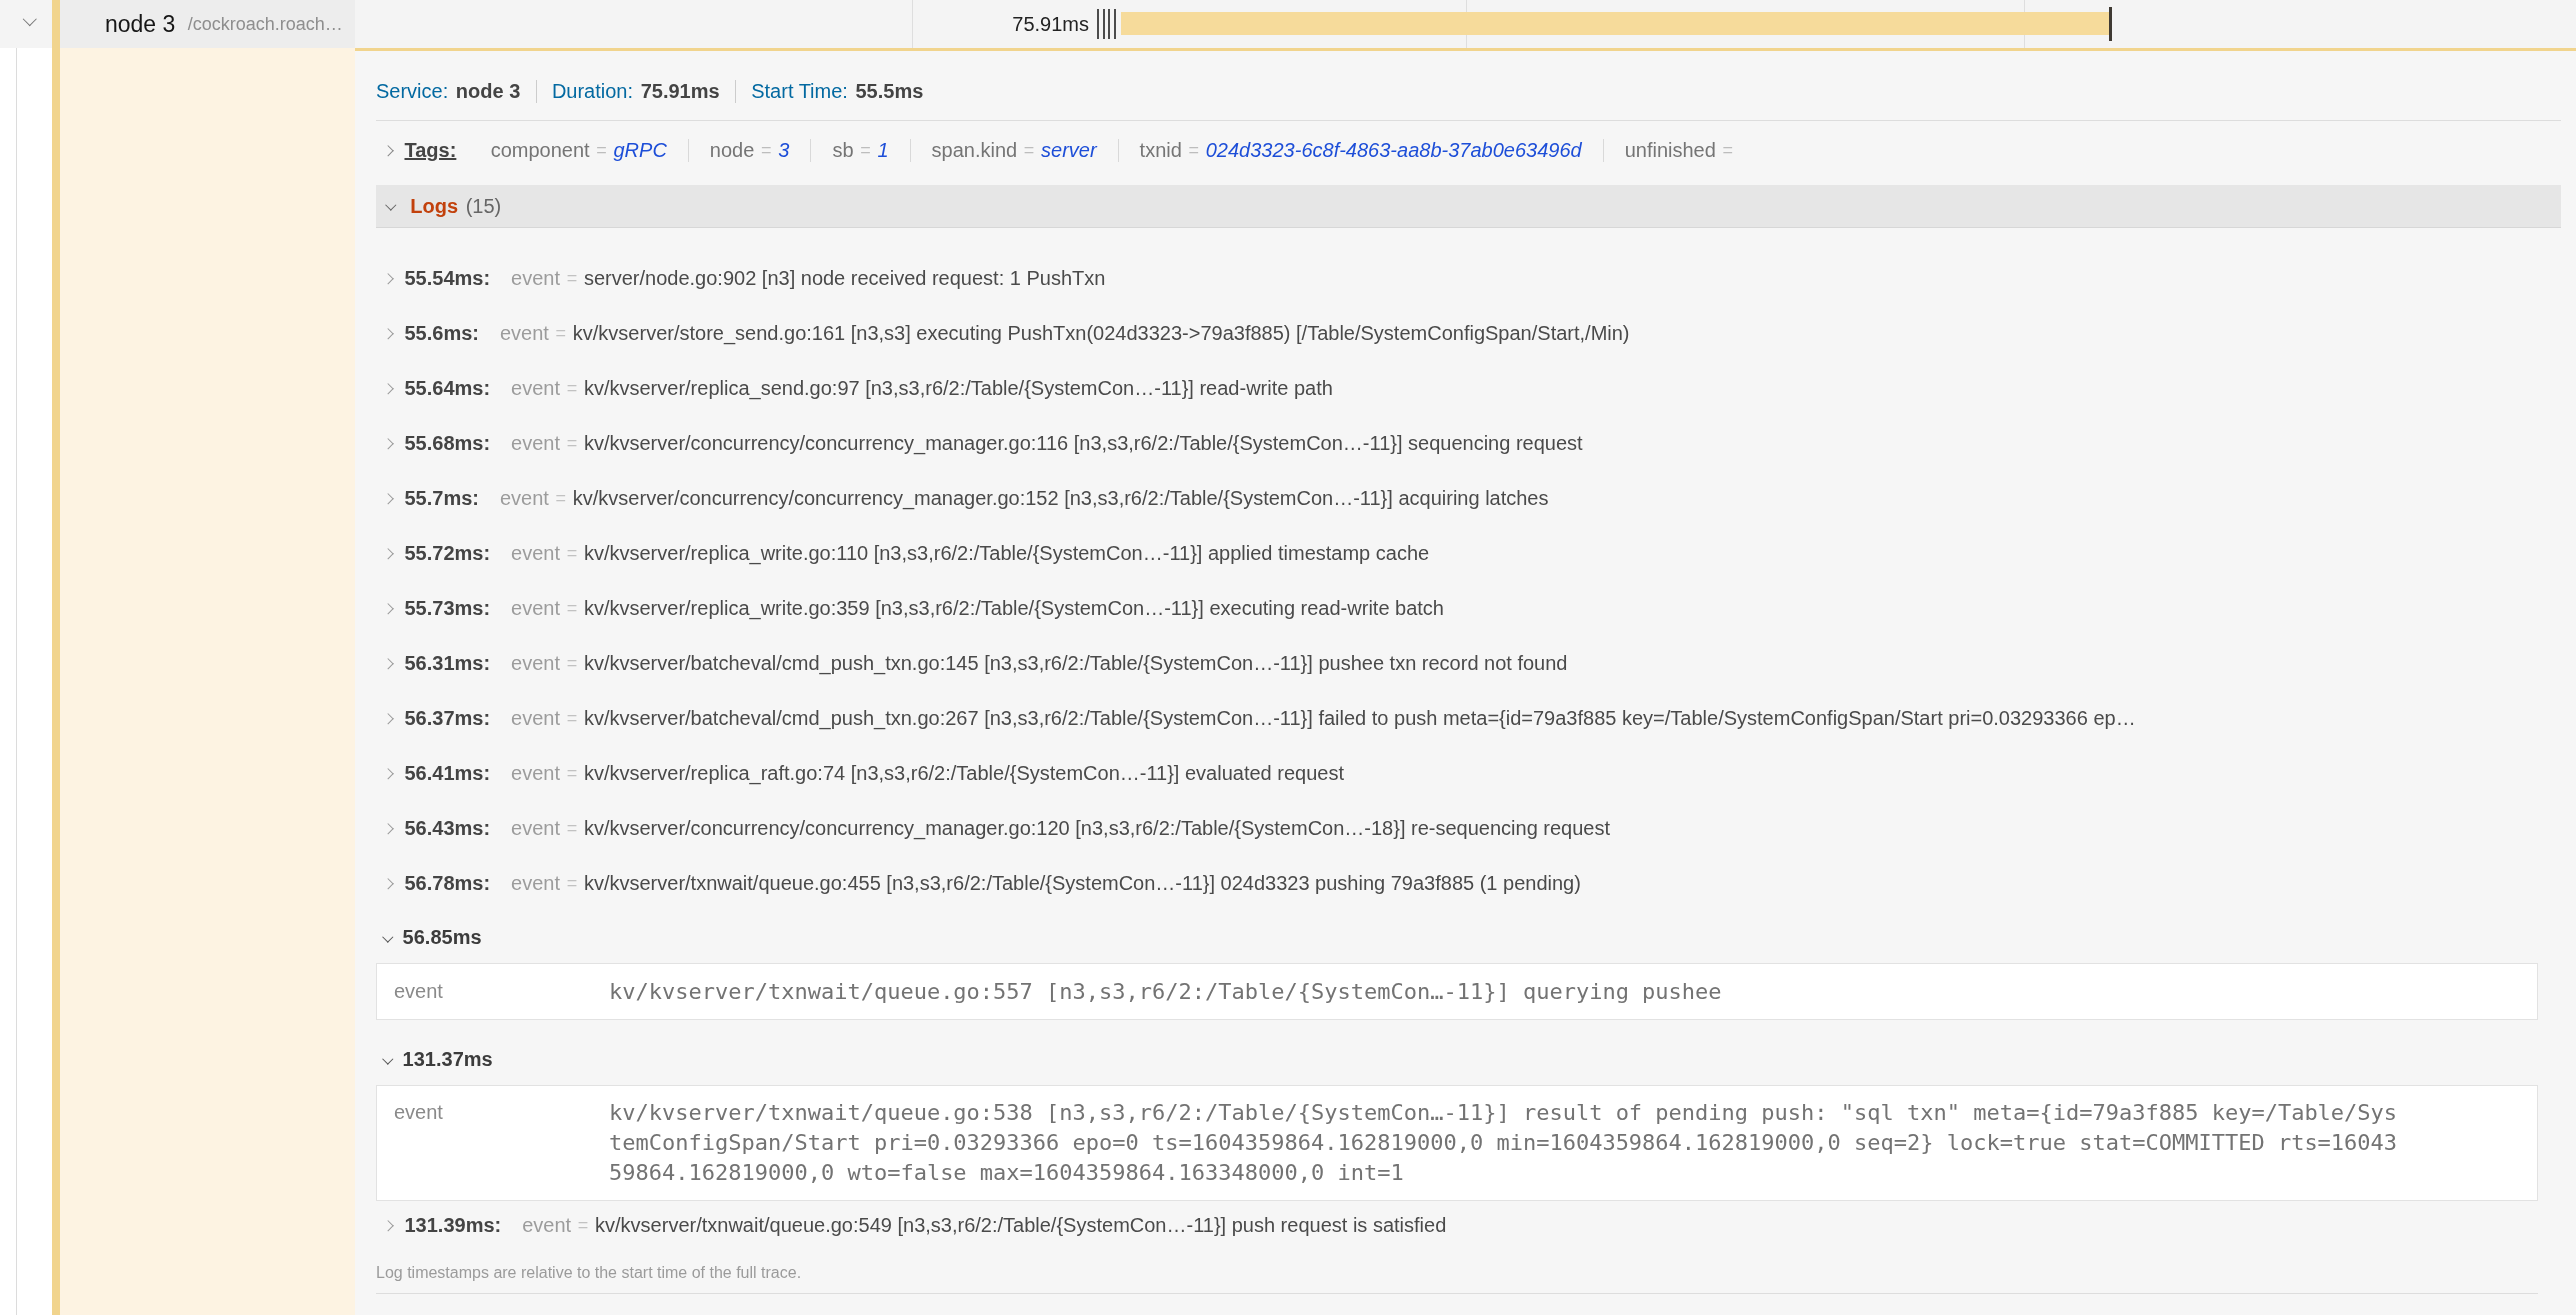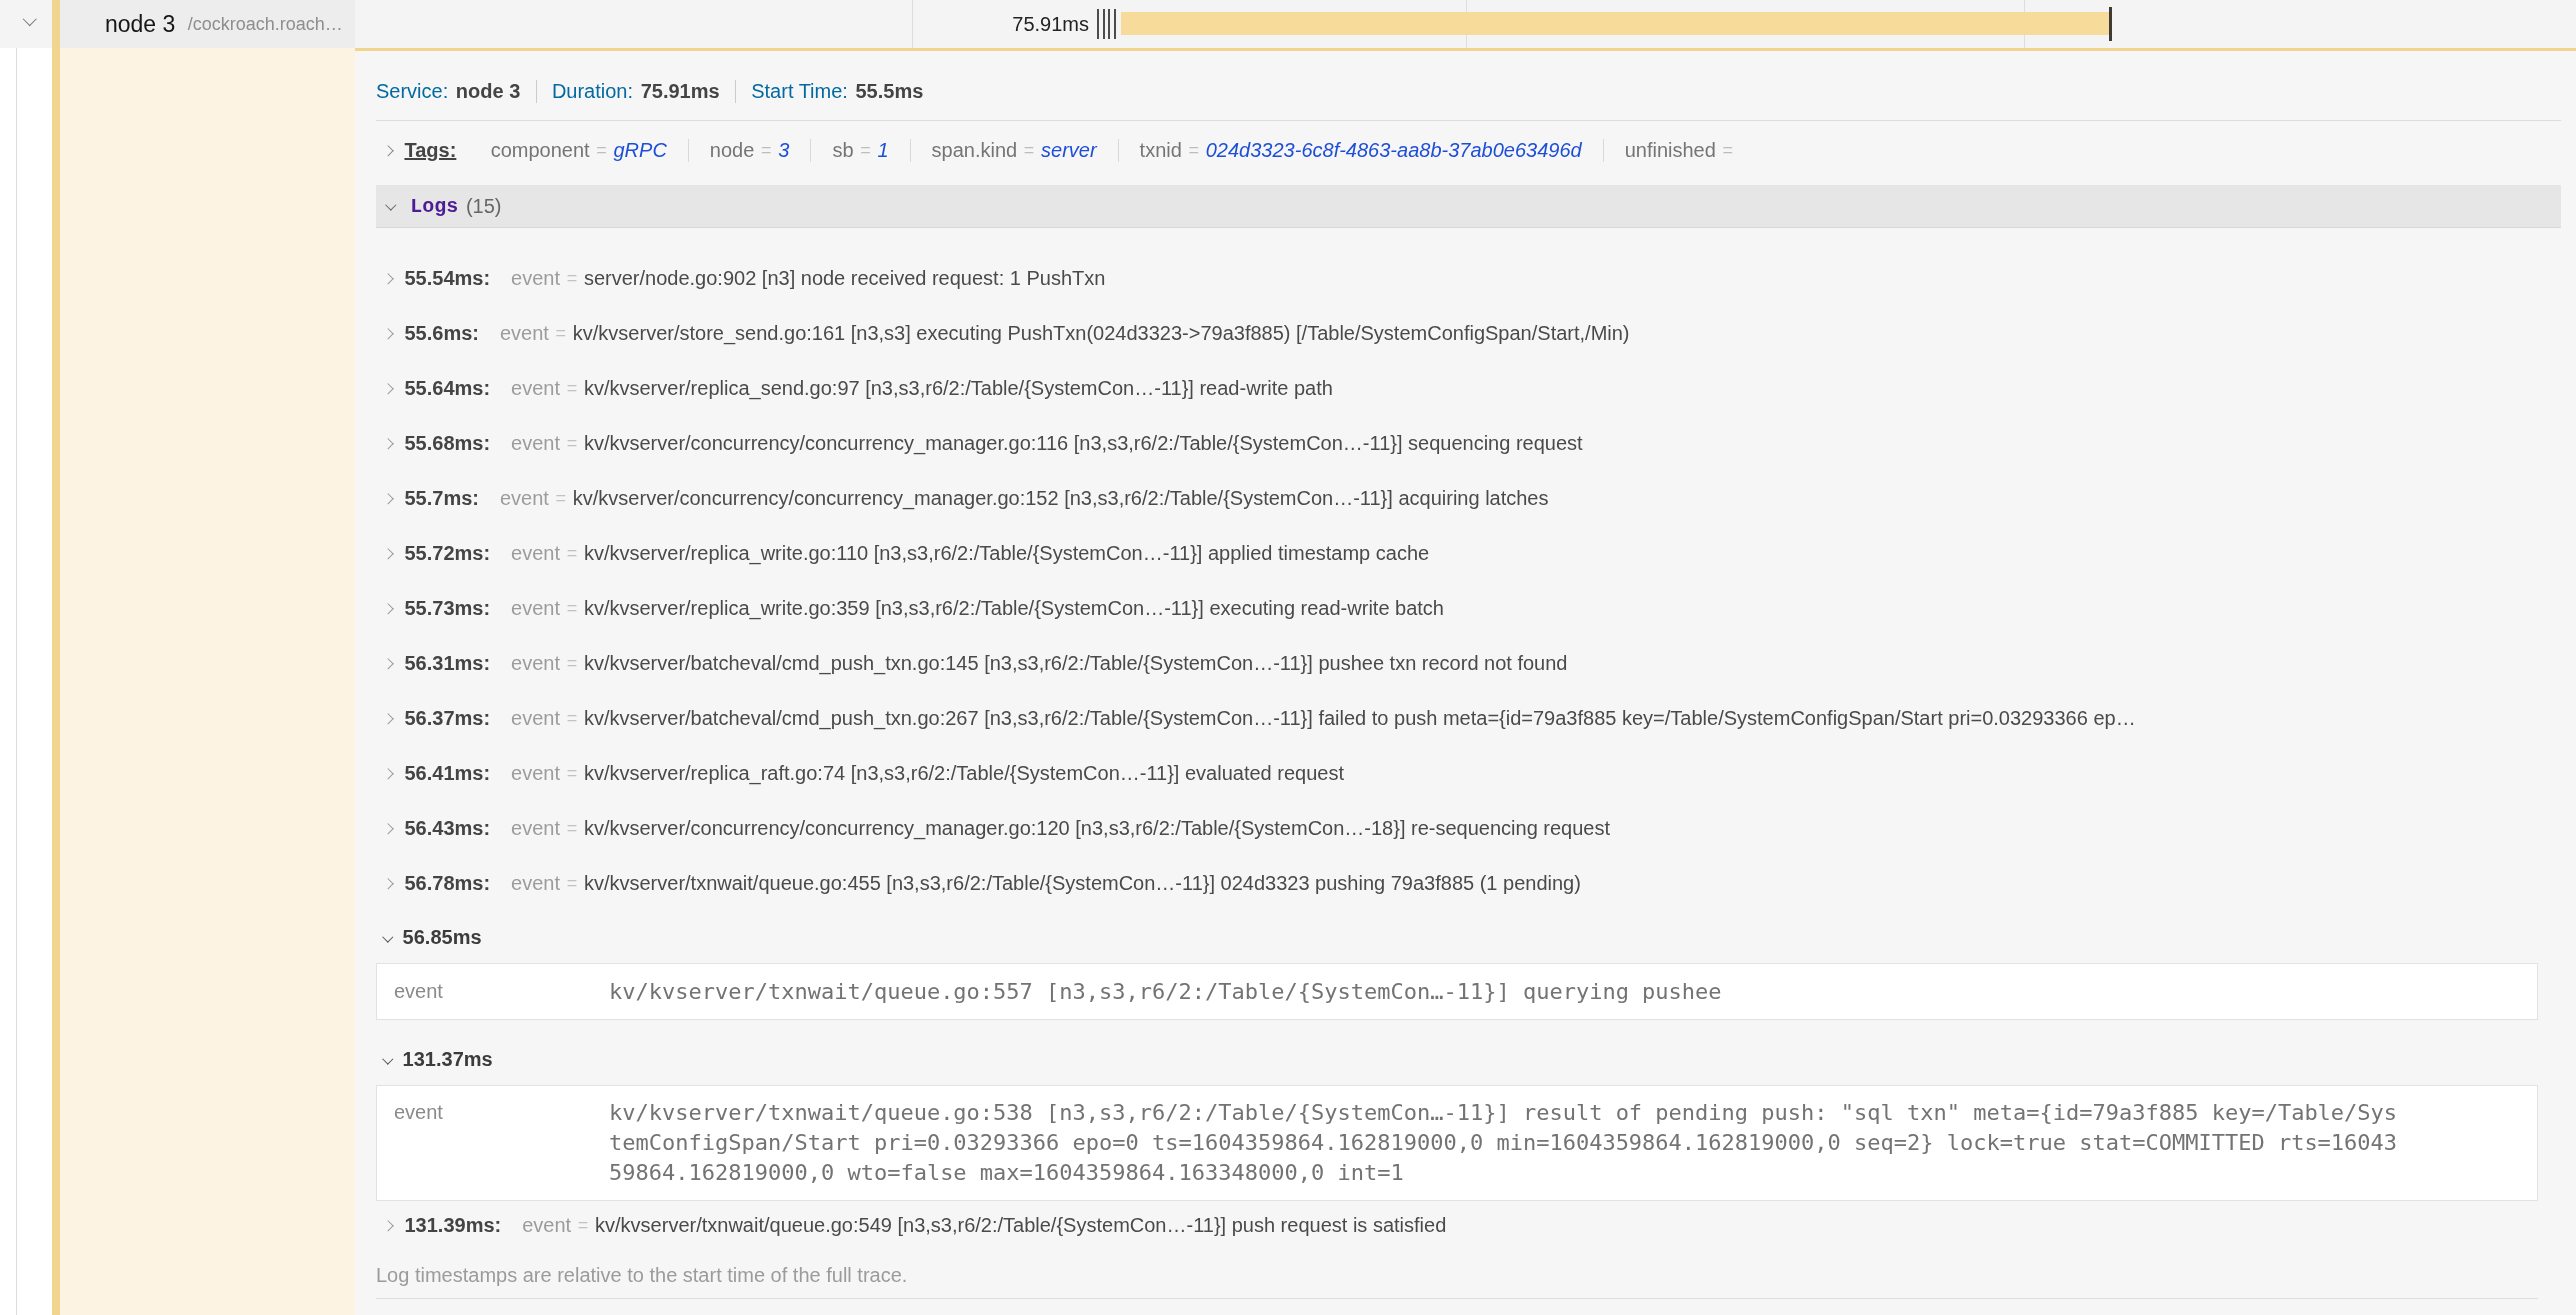--- a/index.html
+++ b/index.html
@@ -54,21 +54,21 @@
   .tags-label { font-weight:700; color:#444; margin-right:13.3px;text-decoration:underline; }
   .tag { display:flex; align-items:center; padding:0 21px; white-space:nowrap; }
   .tag + .tag { border-left:1px solid #d9d9d9; }
   .tag .k { color:#757575; }
   .tag .eq { color:#bdbdbd; margin:0 6.7px; font-size:18px; }
   .tag .v { color:#1d4ed8;font-style:italic; }
 
   .logsbar { margin-top:17px; height:43px; background:#e6e6e6; border-bottom:1px solid #d7d7d7;
              display:flex; align-items:center; padding-left:11.4px; font-size:20px; }
   .logsbar .chev { border-color:#666; margin-right:15.3px; }
-  .logs-title { font-weight:700; color:#4c1d95; margin-right:7.6px;font-family:Liberation Mono, monospace; }
+  .logs-title { font-weight:700; color:#c2410c; margin-right:7.6px; }
   .logs-count { color:#666; }
 
   .logrows { margin-top:23px; }
   .logrow { height:55px; display:flex; align-items:center; white-space:nowrap;
             overflow:hidden; font-size:20px; }
   .logrow .chev { border-color:#9a9a9a; margin:0 13.3px 0 7.6px; }
   .lr-time { font-weight:700; color:#444; margin-right:21px; }
   .lr-field { color:#9c9c9c; }
   .lr-eq { color:#c2c2c2; margin:0 6.7px; font-size:18px; }
   .lr-val { color:#4a4a4a; }
@@ -80,21 +80,21 @@
   .exphead.second { margin-top:25px; }
 
   .expbox { margin-top:11.4px; background:#fff; border:1px solid #e2e2e2; width:2162px;
             display:flex; padding:12.4px 15.3px 12.4px 17px; }
   .expfield { width:215px; flex:0 0 auto; font-size:20px; color:#8a8a8a; line-height:29.6px; }
   .explines { flex:1 1 auto; overflow:hidden; }
   .mline { font-family:"DejaVu Sans Mono","Liberation Mono",monospace; font-size:22px;
            line-height:29.6px; color:#737373; white-space:pre; }
 
   .lastrow { height:46px; margin-top:1.9px; }
-  .log-footer { margin-top:15.3px; font-size:20px; color:#9b9b9b; }
+  .log-footer { margin-top:15.3px; font-size:16px; color:#9b9b9b; }
   .divider2 { height:1px; background:#ddd; margin-top:11.4px; width:2162px; }
 </style>
 </head>
 <body>
 
 <div class="stage">
 
   <div class="gutter-line"></div>
 
   <div class="toprow">

